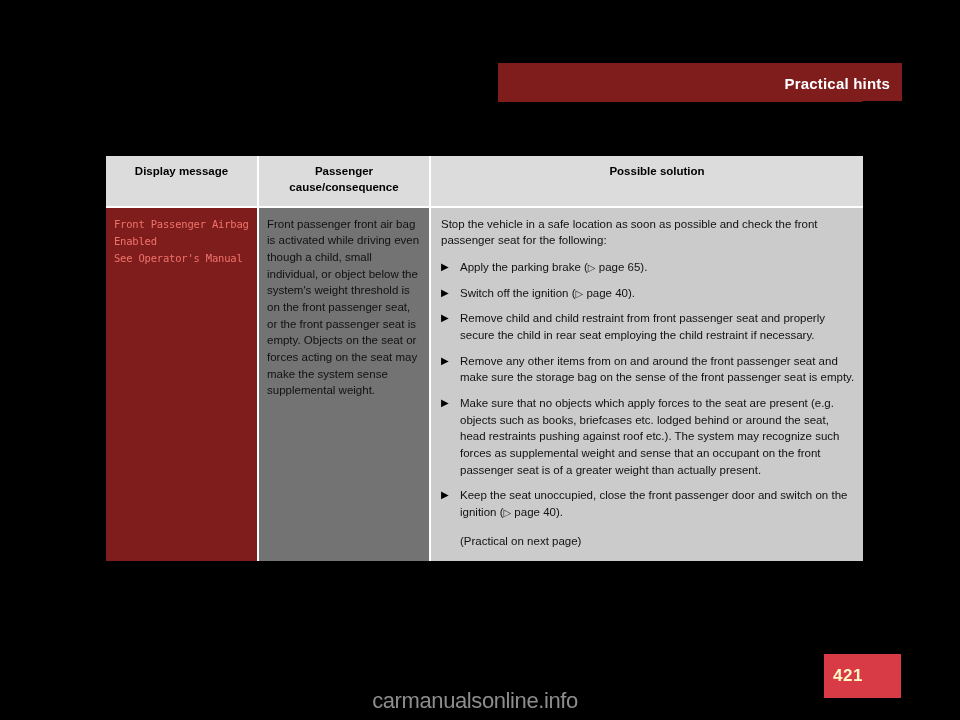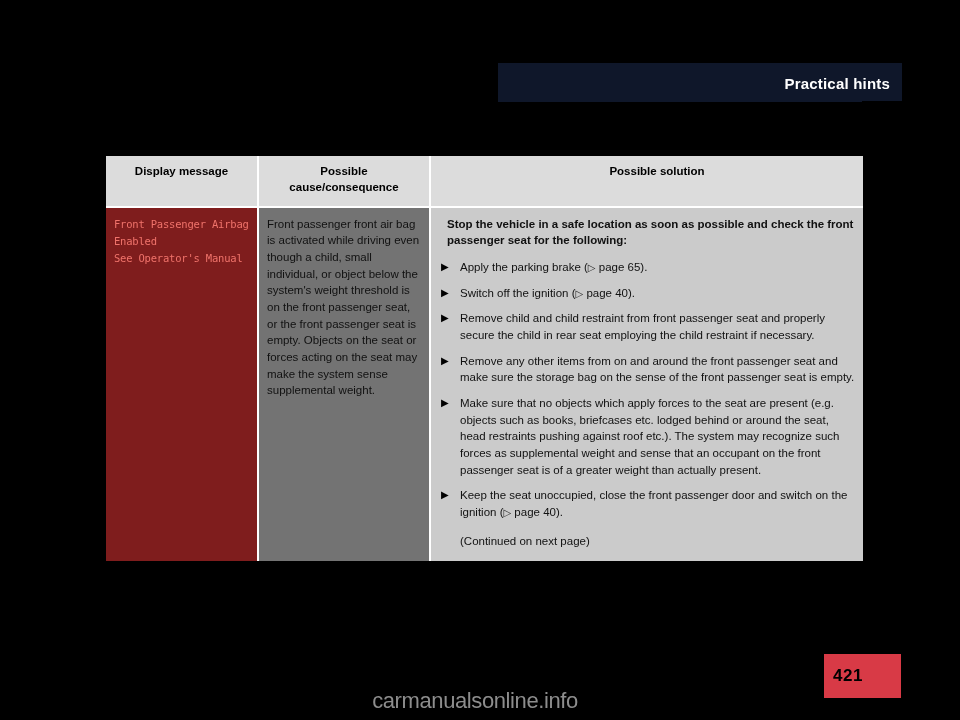--- a/index.html
+++ b/index.html
@@ -16,21 +16,21 @@
     -webkit-font-smoothing: antialiased;
   }
 
   
   #section-banner {
     position: absolute;
     left: 498px;
     top: 63px;
     width: 404px;
     height: 39px;
-    background: #0f172a;
+    background: #7f1d1d;
   }
   #section-banner-label {
     position: absolute;
     right: 12px;
     top: 50%;
     transform: translateY(-50%);
     color: #ffffff;
     font-size: 15px;
     font-weight: bold;
     letter-spacing: 0.2px;
@@ -92,21 +92,21 @@
     font-family: "DejaVu Sans Mono", "Liberation Mono", monospace;
     color: #f0736b;
     font-size: 10.5px;
     line-height: 1.62;
     letter-spacing: -0.2px;
     white-space: pre-line;
   }
 
   .cause-text { }
 
-  .solution-intro { margin: 0 0 10px 8px; font-weight: bold; }
+  .solution-intro { margin: 0 0 10px 2px; }
 
   ul.bullet-list {
     list-style: none;
     margin: 0;
     padding: 0;
   }
   ul.bullet-list > li {
     position: relative;
     padding-left: 21px;
     margin-bottom: 9px;
@@ -135,21 +135,21 @@
     top: 654px;
     width: 77px;
     height: 44px;
     background: #d83a46;
   }
   #page-number-label {
     position: absolute;
     left: 9px;
     top: 50%;
     transform: translateY(-50%);
-    color: #000000;
+    color: #fef9c3;
     font-size: 17px;
     font-weight: bold;
     letter-spacing: 0.5px;
     text-align: right;
   }
 
   
   #watermark {
     position: absolute;
     left: 0;
@@ -171,21 +171,21 @@
 
 <table id="manual-table">
   <colgroup>
     <col class="c1">
       <col class="c2">
       <col class="c3">
   </colgroup>
   <thead>
     <tr>
       <th>Display message</th>
-      <th class="wrap-header" style="white-space: pre-line;">Possible
+      <th class="wrap-header" style="white-space: pre-line;">Passenger
 cause/consequence</th>
       <th>Possible solution</th>
     </tr>
   </thead>
   <tbody>
     <tr>
 
       <td class="col-display">
         <div class="display-msg">Front Passenger Airbag
 Enabled
@@ -199,21 +199,21 @@
       <td class="col-solution">
         <p class="solution-intro">Stop the vehicle in a safe location as soon as possible and check the front passenger seat for the following:</p>
         <ul class="bullet-list" id="solution-bullets">
             <li><span class="bullet-glyph">▶</span><span>Apply the parking brake (<span class="page-ref-glyph">▷</span> page 65).</span></li>
             <li><span class="bullet-glyph">▶</span><span>Switch off the ignition (<span class="page-ref-glyph">▷</span> page 40).</span></li>
             <li><span class="bullet-glyph">▶</span><span>Remove child and child restraint from front passenger seat and properly secure the child in rear seat employing the child restraint if necessary.</span></li>
             <li><span class="bullet-glyph">▶</span><span>Remove any other items from on and around the front passenger seat and make sure the storage bag on the sense of the front passenger seat is empty.</span></li>
             <li><span class="bullet-glyph">▶</span><span>Make sure that no objects which apply forces to the seat are present (e.g. objects such as books, briefcases etc. lodged behind or around the seat, head restraints pushing against roof etc.). The system may recognize such forces as supplemental weight and sense that an occupant on the front passenger seat is of a greater weight than actually present.</span></li>
             <li><span class="bullet-glyph">▶</span><span>Keep the seat unoccupied, close the front passenger door and switch on the ignition (<span class="page-ref-glyph">▷</span> page 40).</span></li>
           </ul>
-        <p class="continued-note">(Continued on next page)</p>
+        <p class="continued-note">(Practical on next page)</p>
       </td>
     </tr>
   </tbody>
 </table>
 
 <div id="page-number-box">
   <span id="page-number-label">421</span>
 </div>
 
 <div id="watermark">carmanualsonline.info</div>

